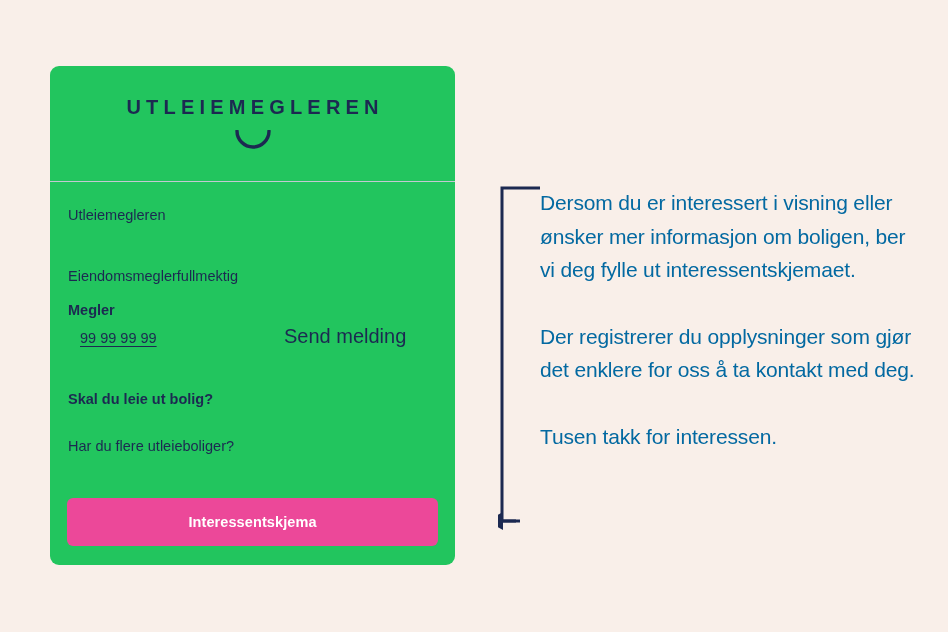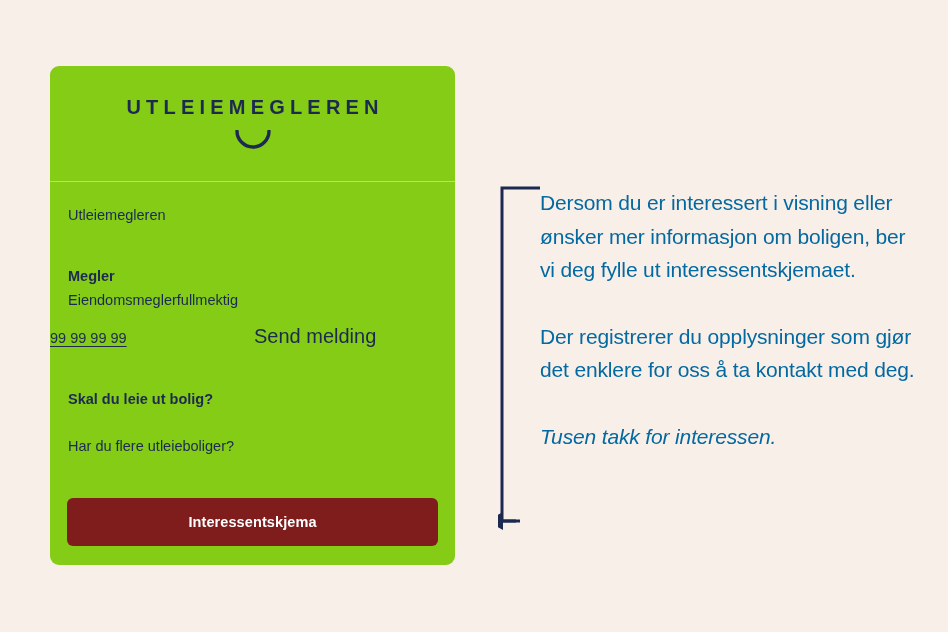--- a/index.html
+++ b/index.html
@@ -15,21 +15,21 @@
     position: relative;
   }
 
   
   #broker-card {
     position: absolute;
     left: 50px;
     top: 66px;
     width: 405px;
     height: 499px;
-    background: #84cc16;
+    background: #22c55e;
     border-radius: 9px;
     box-sizing: border-box;
     overflow: hidden;
   }
 
   #card-header {
     height: 116px;
     border-bottom: 1px solid #c3c8d2;
     box-sizing: border-box;
     display: flex;
@@ -70,21 +70,21 @@
     font-weight: bold;
     font-size: 14.5px;
     margin-bottom: 5px;
   }
 
   #agent-role-sub { margin-bottom: 15px; }
 
   #contact-row {
     display: flex;
     align-items: baseline;
-    padding-left: 0;
+    padding-left: 30px;
     margin-bottom: 42px;
   }
 
   #agent-phone {
     color: #1c2951;
     font-size: 14.5px;
     text-decoration: underline;
     text-underline-offset: 3px;
     cursor: pointer;
     width: 204px;
@@ -117,21 +117,21 @@
     display: inline-block;
     margin-bottom: 21px;
   }
 
   #interest-form-button {
     position: absolute;
     left: 67px;
     top: 498px;
     width: 371px;
     height: 48px;
-    background: #7f1d1d;
+    background: #ec4899;
     color: #ffffff;
     border: none;
     border-radius: 6px;
     font-family: "Liberation Sans", sans-serif;
     font-size: 14.5px;
     font-weight: bold;
     cursor: pointer;
     letter-spacing: 0.1px;
   }
 
@@ -152,41 +152,41 @@
     width: 380px;
     color: #0369a1;
     font-size: 21px;
     line-height: 33.5px;
     letter-spacing: -0.15px;
   }
 
   #annotation-text p {
     margin: 0 0 33px 0;
   }
-  #annotation-text p:last-child { margin-bottom: 0; font-style: italic; }
+  #annotation-text p:last-child { margin-bottom: 0; }
 </style>
 </head>
 <body>
 
 <div id="broker-card">
 
   <div id="card-header">
     <div id="logo-wordmark">UTLEIEMEGLEREN</div>
     <svg id="logo-smile" viewBox="0 0 38 20">
       <path d="M3 1 A 16 16 0 0 0 35 1" fill="none" stroke="#1c2951" stroke-width="3.4" stroke-linecap="round"></path>
     </svg>
   </div>
 
   <div id="card-body">
 
     <div class="body-line" id="agency-name">Utleiemegleren</div>
 
+    <div class="body-line" id="agent-role-sub">Eiendomsmeglerfullmektig</div>
+
     <div class="body-line" id="agent-role-title">Megler</div>
-
-    <div class="body-line" id="agent-role-sub">Eiendomsmeglerfullmektig</div>
 
     <div id="contact-row">
       <span id="agent-phone">99 99 99 99</span>
       <span id="send-message-link">Send melding</span>
     </div>
 
 
     <div class="body-line">
       <span id="rent-out-link">Skal du leie ut bolig?</span>
     </div>

